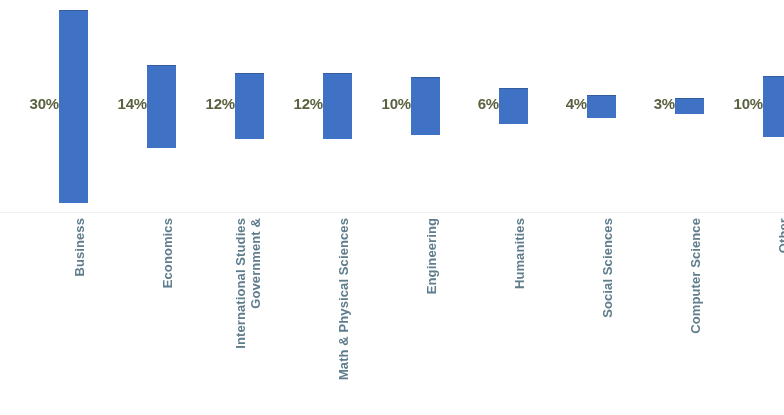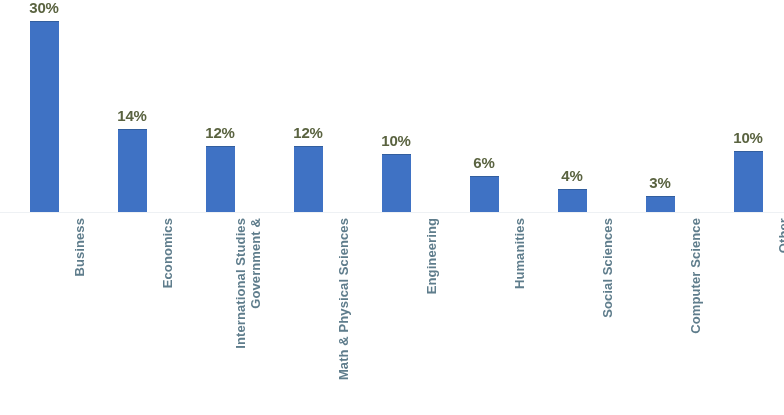--- a/index.html
+++ b/index.html
@@ -47,21 +47,21 @@
     height: 213px;
   }
 
   .bar-stack {
     position: absolute;
     bottom: 1px;
     left: 0;
     width: 88px;
     height: 212px;
     display: flex;
-    flex-direction: column;
+    flex-direction: row;
     justify-content: flex-end;
     align-items: center;
   }
 
   .bar-value-label {
     font-size: 15px;
     font-weight: bold;
     color: #5a6340;
     line-height: 1;
     margin-bottom: 6px;

